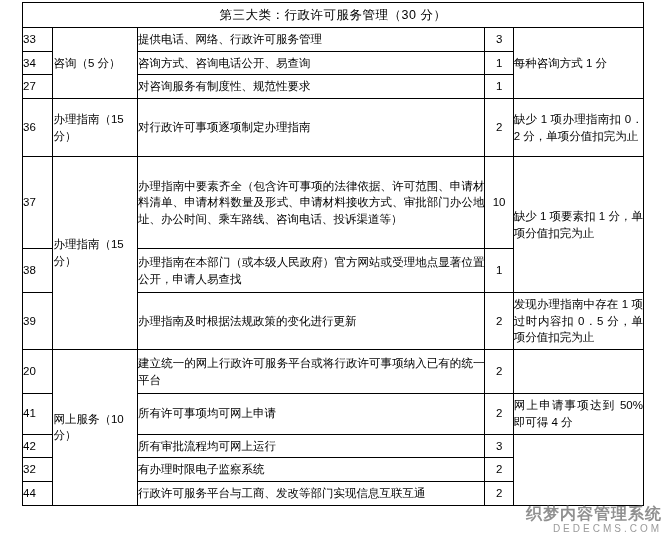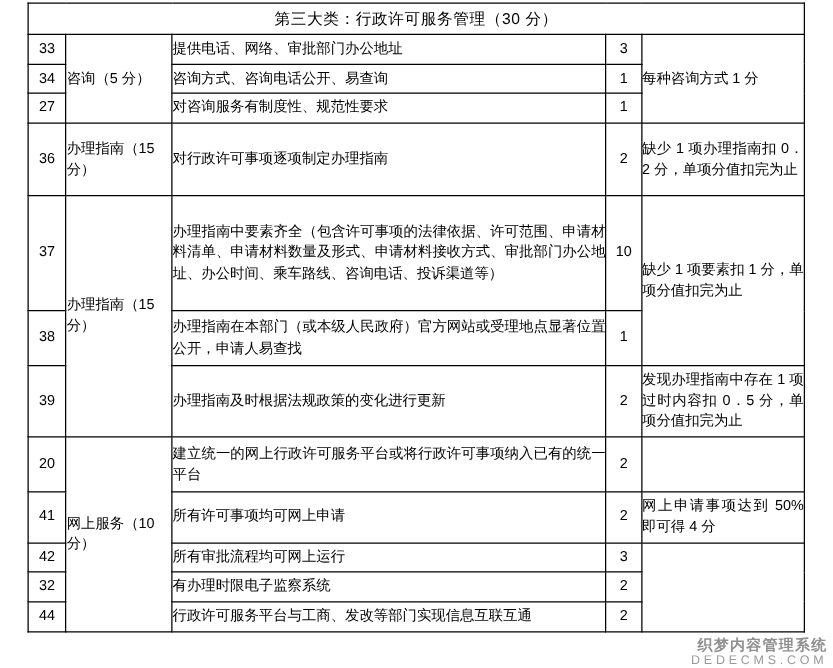--- a/index.html
+++ b/index.html
@@ -28,21 +28,21 @@
     margin-top: 2px;
     font-size: 11.5px;
   }
   table.grid td {
     border: 1px solid #000000;
     padding: 3px 0;
     vertical-align: middle;
     line-height: 1.45;
     word-break: break-all;
   }
-  .col-no    { width: 28px;  text-align: center; }
+  .col-no    { width: 28px;  text-align: left; }
   .col-cat   { width: 78px;  text-align: center; }
   .col-item  { width: 320px; text-align: left; }
   .col-score { width: 26px;  text-align: center; }
   .col-note  { width: 120px; text-align: left; }
 
   .title-row td {
     text-align: center;
     font-size: 12.5px;
     padding: 5px 4px 6px 4px;
     letter-spacing: 0.5px;
@@ -64,21 +64,21 @@
   
   .watermark {
     position: absolute;
     right: 4px;
     bottom: 2px;
     text-align: right;
     pointer-events: none;
     user-select: none;
   }
   .wm-main {
-    font-size: 12px;
+    font-size: 16px;
     color: #7d7d7d;
     letter-spacing: 1px;
     font-weight: bold;
     opacity: 0.85;
   }
   .wm-sub {
     font-size: 10px;
     color: #9a9a9a;
     letter-spacing: 3px;
     margin-top: -2px;
@@ -99,21 +99,21 @@
       <col class="col-note">
     </colgroup>
     <tbody>
       <tr class="title-row">
         <td colspan="5">第三大类：行政许可服务管理（30 分）</td>
       </tr>
 
       <tr>
         <td class="col-no">33</td>
         <td class="cat-cell" rowspan="3">咨询（5 分）</td>
-        <td class="item-cell">提供电话、网络、审批部门办公地址</td>
+        <td class="item-cell">提供电话、网络、行政许可服务管理</td>
         <td class="col-score">3</td>
         <td class="note-cell" rowspan="3">每种咨询方式 1 分</td>
       </tr>
 
       <tr>
         <td class="col-no">34</td>
         <td class="item-cell">咨询方式、咨询电话公开、易查询</td>
         <td class="col-score">1</td>
       </tr>
 

